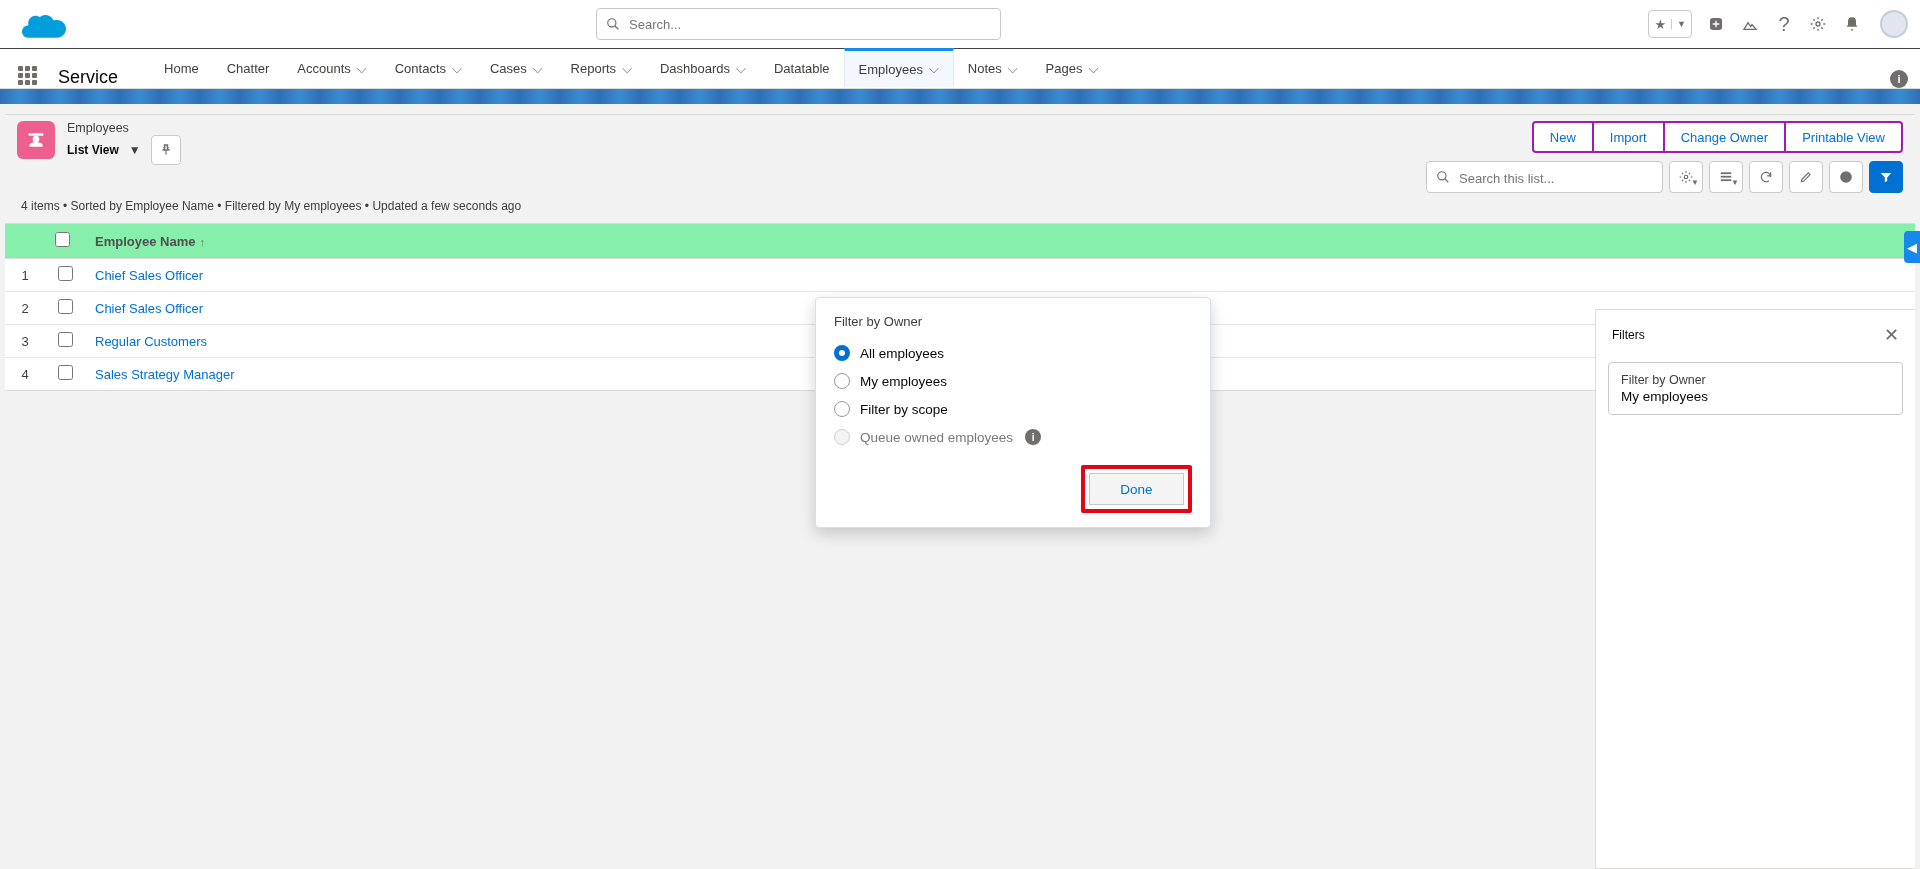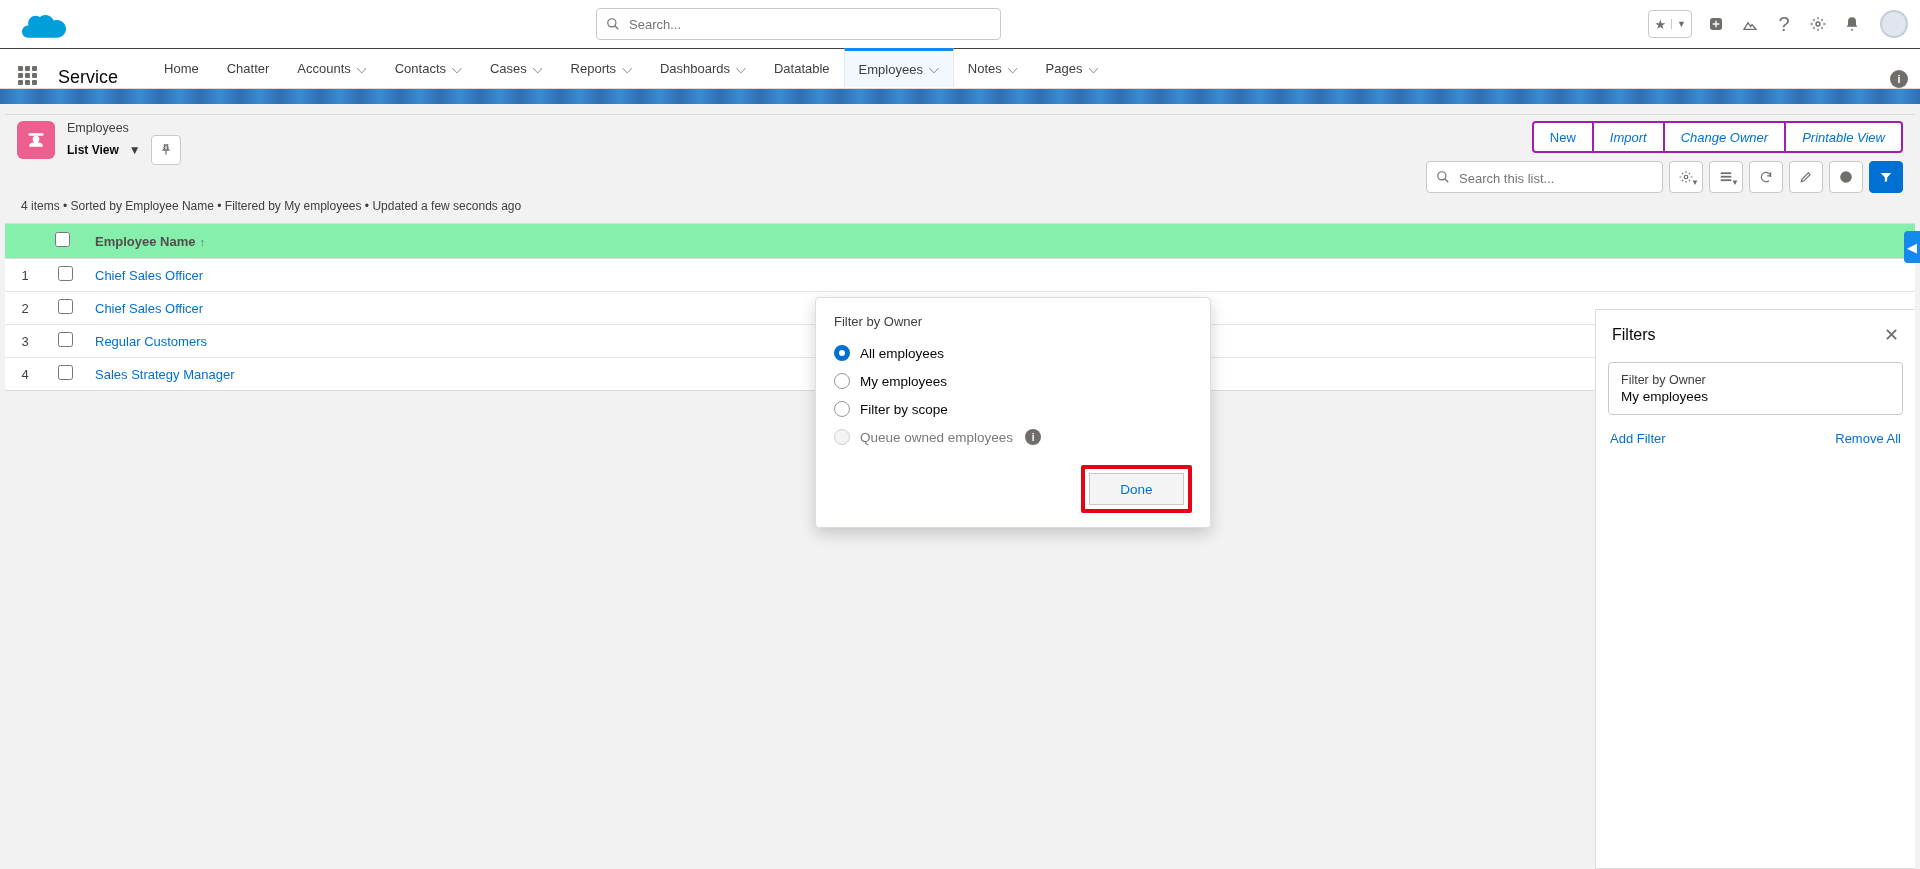--- a/index.html
+++ b/index.html
@@ -40,21 +40,21 @@
   .head-row { display:flex; align-items:flex-start; }
   .obj-icon { width:38px; height:38px; border-radius:6px; background:#ec5f8e; display:flex; align-items:center; justify-content:center; color:#fff; margin-right:12px;}
   .obj-meta .crumb { font-size:12.5px; color:#3e3e3c; }
   .title-row { display:flex; align-items:center; gap:10px; }
   .title { font-size:12px; font-weight:700; }
   .title-caret { font-size:12px; color:#3e3e3c; cursor:pointer;}
   .pin-btn { width:30px; height:30px; border:1px solid #c9c9c9; border-radius:4px; background:#fff; display:flex; align-items:center; justify-content:center; cursor:pointer; color:#706e6b;}
   .head-actions { margin-left:auto; display:flex; flex-direction:column; align-items:flex-end; gap:8px;}
   .btn-group { display:flex; }
   .btn { border:2px solid #a21caf; background:#fff; height:32px; padding:0 16px; font-size:13px; color:#0070d2; cursor:pointer; display:flex; align-items:center;}
-  .btn-group .btn + .btn { border-left:none;font-style:italic; }
+  .btn-group .btn + .btn { border-left:none; }
   .btn-group .btn:first-child { border-radius:4px 0 0 4px;}
   .btn-group .btn:last-child { border-radius:0 4px 4px 0;}
   .ctrl-row { display:flex; gap:6px; }
   .ctrl-search { position:relative; }
   .ctrl-search input { width:237px; height:32px; border:1px solid #c9c9c9; border-radius:4px; padding:3px 10px 0 32px; font-size:13px; }
   .ctrl-search .sicon { position:absolute; left:10px; top:50%; transform:translateY(-50%); color:#706e6b; }
   .icon-btn { width:34px; height:32px; border:1px solid #c9c9c9; border-radius:4px; background:#fff; display:flex; align-items:center; justify-content:center; cursor:pointer; color:#706e6b; position:relative;}
   .icon-btn.active { background:#0070d2; border-color:#0070d2; color:#fff;}
   .icon-btn .mini-caret{ position:absolute; right:3px; bottom:5px; font-size:8px;}
   .sub-info { font-size:12px; color:#3e3e3c; padding:6px 4px 10px 4px;}
@@ -80,21 +80,21 @@
   .radio.disabled { border-color:#d1cfcf; background:#f4f3f3;}
   .opt-row.disabled { color:#7b7978;}
   .info-dot{ width:16px; height:16px; border-radius:50%; background:#706e6b; color:#fff; font-size:10px; font-weight:700; display:flex; align-items:center; justify-content:center; margin-left:2px;}
   .pop-footer { padding-top:14px; display:flex; justify-content:flex-end;}
   .done-highlight { border:4px solid #e30513; padding:4px; border-radius:2px;}
   .done-btn { border:1px solid #c9c9c9; background:#f4f4f4; height:32px; width:95px; font-size:13.5px; color:#0070d2; border-radius:0; cursor:pointer;}
 
   
   .filters-panel { position:absolute; top:205px; right:5px; width:320px; bottom:0; background:#fff; border:1px solid #dddbda; border-right:none; z-index:20;}
   .fp-head { display:flex; align-items:center; justify-content:space-between; padding:14px 16px 10px 16px;}
-  .fp-head h3{ font-size:16px; font-weight:400;text-align:right;}
+  .fp-head h3{ font-size:12px; font-weight:400;text-align:right;}
   .fp-close{ color:#706e6b; font-size:18px; cursor:pointer;}
   .fp-card { margin:6px 12px; border:1px solid #c9c9c9; border-radius:4px; padding:10px 12px; cursor:pointer;}
   .fp-card .lbl{ font-size:12.5px; color:#3e3e3c;}
   .fp-card .val{ font-size:13.5px; color:#080707; margin-top:2px;}
   .fp-actions{ display:flex; justify-content:space-between; padding:10px 14px; font-size:13px;}
   .link{ color:#0070d2; cursor:pointer;}
 
   
   .side-tab{ position:absolute; right:0; top:127px; width:16px; height:32px; background:#1589ee; color:#fff; display:flex; align-items:center; justify-content:center; border-radius:4px 0 0 4px; z-index:40;}
 
@@ -359,19 +359,15 @@
 
   <div class="filters-panel">
     <div class="fp-head">
       <h3>Filters</h3>
       <span class="fp-close">✕</span>
     </div>
     <div class="fp-card">
       <div class="lbl">Filter by Owner</div>
       <div class="val">My employees</div>
     </div>
-    <div class="fp-actions">
-      <span class="link">Add Filter</span>
-      <span class="link">Remove All</span>
-    </div>
   </div>
 
 </div>
 
 </body></html>

